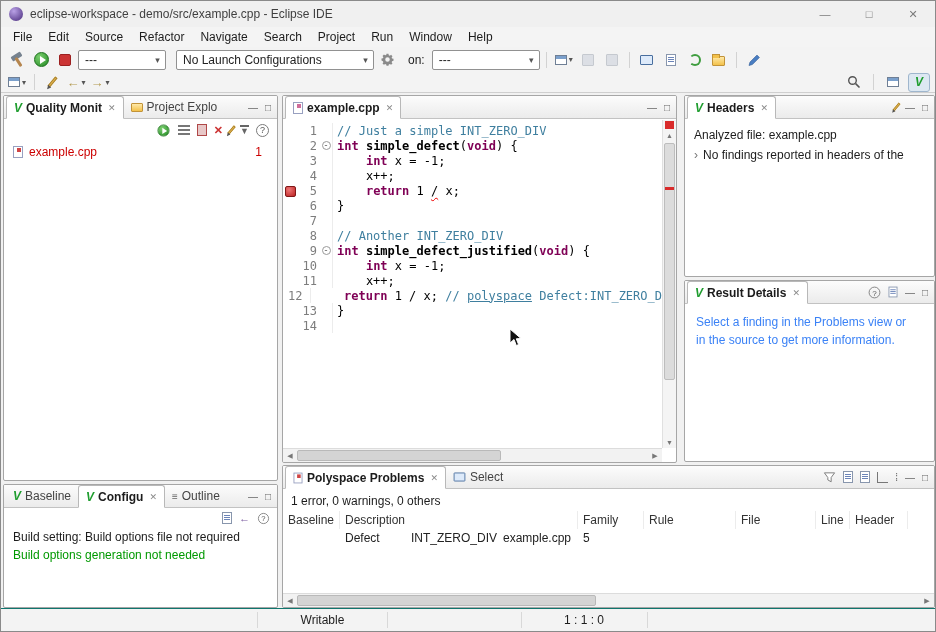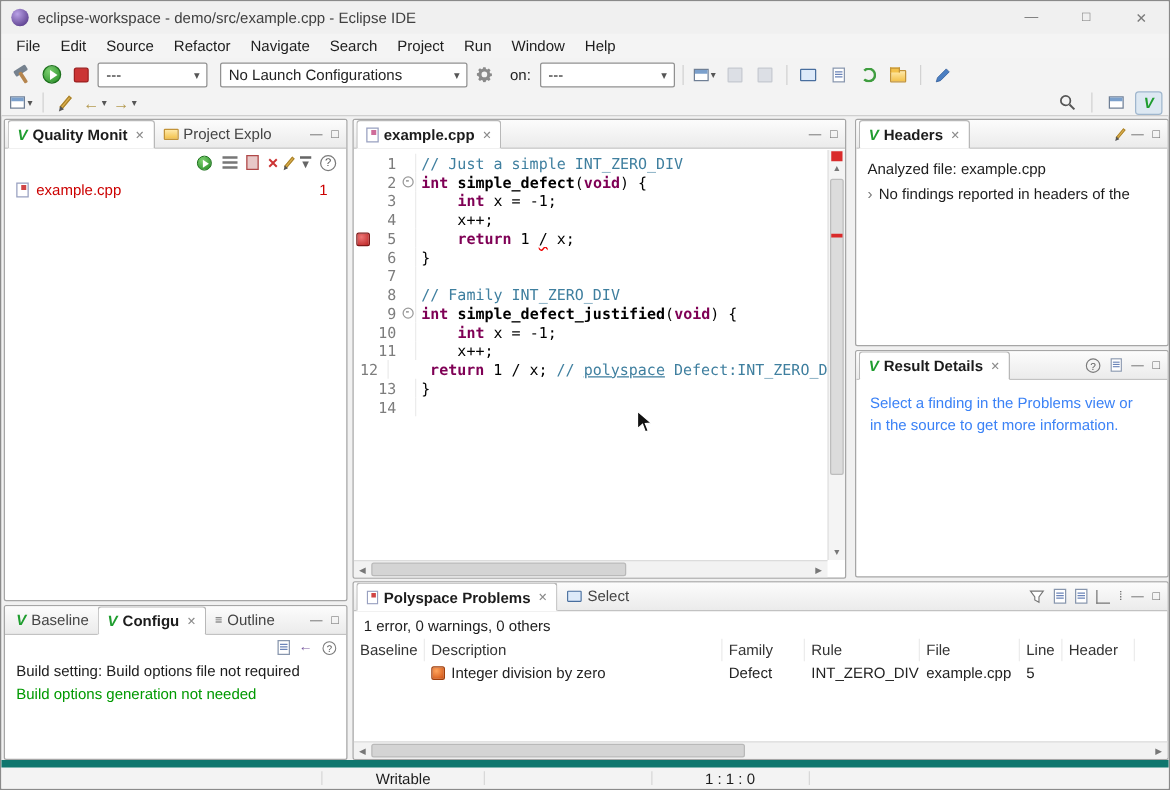--- a/index.html
+++ b/index.html
@@ -156,21 +156,21 @@
   .pcell { padding: 0 5px; overflow: hidden; white-space: nowrap; }
   .prow { display: flex; height: 18px; align-items: center; }
   .col0 { width: 57px; } .col1 { width: 238px; } .col2 { width: 66px; } .col3 { width: 92px; }
   .col4 { width: 80px; } .col5 { width: 34px; } .col6 { width: 58px; }
   .defect-icon { width: 11px; height: 11px; margin-right: 5px; border-radius: 2px; flex: none;
                  background: radial-gradient(circle at 35% 30%, #ffa45c, #cf4e10); border: 1px solid #a03d08; }
   .fork-ico { width: 11px; height: 11px; border-left: 1px solid #777; border-bottom: 1px solid #777; }
 
   
   #statusbar { position: absolute; left: 0; right: 0; bottom: 0; height: 23px; background: #f3f3f3;
-               border-top: 6px solid #0f766e; }
+               border-top: 1px solid #0f766e; }
   .sb-sep { position: absolute; top: 3px; bottom: 3px; width: 1px; background: #d8d8d8; }
   .sb-cell { position: absolute; top: 0; height: 100%; display: flex; align-items: center;
              justify-content: center; color: #1c1c1c; }
 
   
   #cursor { position: absolute; left: 508px; top: 327px; z-index: 50; pointer-events: none; }
 </style>
 </head>
 <body>
 
@@ -342,21 +342,21 @@
       </div>
     </div>
     <div id="editor-body">
         <div class="code-line"><span class="m"></span><span class="ln">1</span><span class="fold"></span><span class="code"><span class="seg-c">// Just a simple INT_ZERO_DIV</span></span></div>
         <div class="code-line"><span class="m"></span><span class="ln">2</span><span class="fold"><span class="fold-dot">-</span></span><span class="code"><span class="seg-k">int</span><span class="seg-p"> </span><span class="seg-f">simple_defect</span><span class="seg-p">(</span><span class="seg-k">void</span><span class="seg-p">) {</span></span></div>
         <div class="code-line"><span class="m"></span><span class="ln">3</span><span class="fold"></span><span class="code"><span class="seg-p">    </span><span class="seg-k">int</span><span class="seg-p"> x = -1;</span></span></div>
         <div class="code-line"><span class="m"></span><span class="ln">4</span><span class="fold"></span><span class="code"><span class="seg-p">    x++;</span></span></div>
         <div class="code-line"><span class="m marker"></span><span class="ln">5</span><span class="fold"></span><span class="code"><span class="seg-p">    </span><span class="seg-k">return</span><span class="seg-p"> 1 </span><span class="seg-e">/</span><span class="seg-p"> x;</span></span></div>
         <div class="code-line"><span class="m"></span><span class="ln">6</span><span class="fold"></span><span class="code"><span class="seg-p">}</span></span></div>
         <div class="code-line"><span class="m"></span><span class="ln">7</span><span class="fold"></span><span class="code"></span></div>
-        <div class="code-line"><span class="m"></span><span class="ln">8</span><span class="fold"></span><span class="code"><span class="seg-c">// Family INT_ZERO_DIV</span></span></div>
+        <div class="code-line"><span class="m"></span><span class="ln">8</span><span class="fold"></span><span class="code"><span class="seg-c">// Another INT_ZERO_DIV</span></span></div>
         <div class="code-line"><span class="m"></span><span class="ln">9</span><span class="fold"><span class="fold-dot">-</span></span><span class="code"><span class="seg-k">int</span><span class="seg-p"> </span><span class="seg-f">simple_defect_justified</span><span class="seg-p">(</span><span class="seg-k">void</span><span class="seg-p">) {</span></span></div>
         <div class="code-line"><span class="m"></span><span class="ln">10</span><span class="fold"></span><span class="code"><span class="seg-p">    </span><span class="seg-k">int</span><span class="seg-p"> x = -1;</span></span></div>
         <div class="code-line"><span class="m"></span><span class="ln">11</span><span class="fold"></span><span class="code"><span class="seg-p">    x++;</span></span></div>
         <div class="code-line"><span class="m"></span><span class="ln">12</span><span class="fold"></span><span class="code"><span class="seg-p">    </span><span class="seg-k">return</span><span class="seg-p"> 1 / x; </span><span class="seg-c">// </span><span class="seg-cu">polyspace</span><span class="seg-c"> Defect:INT_ZERO_D</span></span></div>
         <div class="code-line"><span class="m"></span><span class="ln">13</span><span class="fold"></span><span class="code"><span class="seg-p">}</span></span></div>
         <div class="code-line"><span class="m"></span><span class="ln">14</span><span class="fold"></span><span class="code"></span></div>
       </div>
     <div class="vscroll">
       <div class="ov-header"></div>
       <div class="vs-btn">▲</div>
@@ -470,24 +470,20 @@
         <div class="pcell col1">Description</div>
         <div class="pcell col2">Family</div>
         <div class="pcell col3">Rule</div>
         <div class="pcell col4">File</div>
         <div class="pcell col5">Line</div>
         <div class="pcell col6">Header</div>
       </div>
     <div>
         <div class="prow">
           <div class="pcell col0"></div>
-          <div class="pcell col1" style="display: flex; align-items: center;">
-            <span class="defect-icon"></span>
-            <span>Integer division by zero</span>
-          </div>
           <div class="pcell col2">Defect</div>
           <div class="pcell col3">INT_ZERO_DIV</div>
           <div class="pcell col4">example.cpp</div>
           <div class="pcell col5">5</div>
           <div class="pcell col6"></div>
         </div>
       </div>
     <div class="hscroll">
       <div class="hs-btn">◀</div>
       <div class="hs-track">

